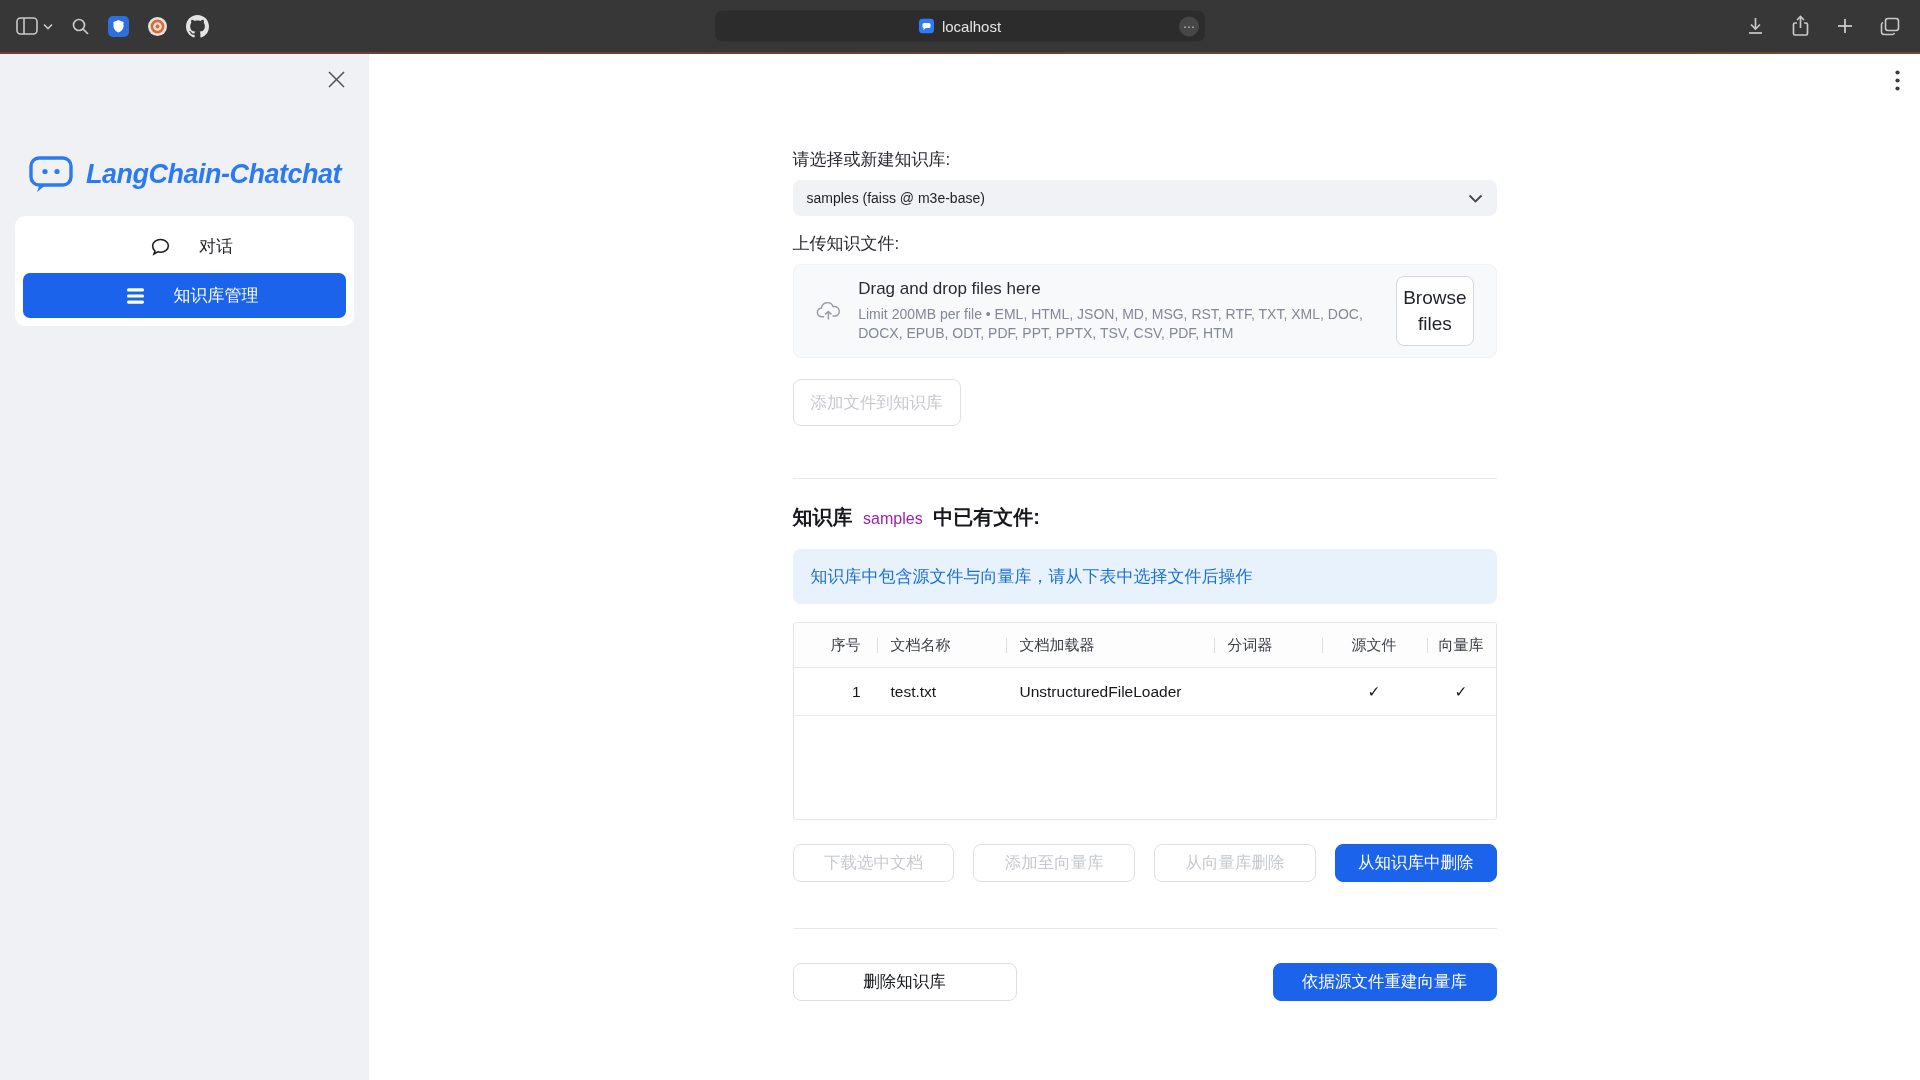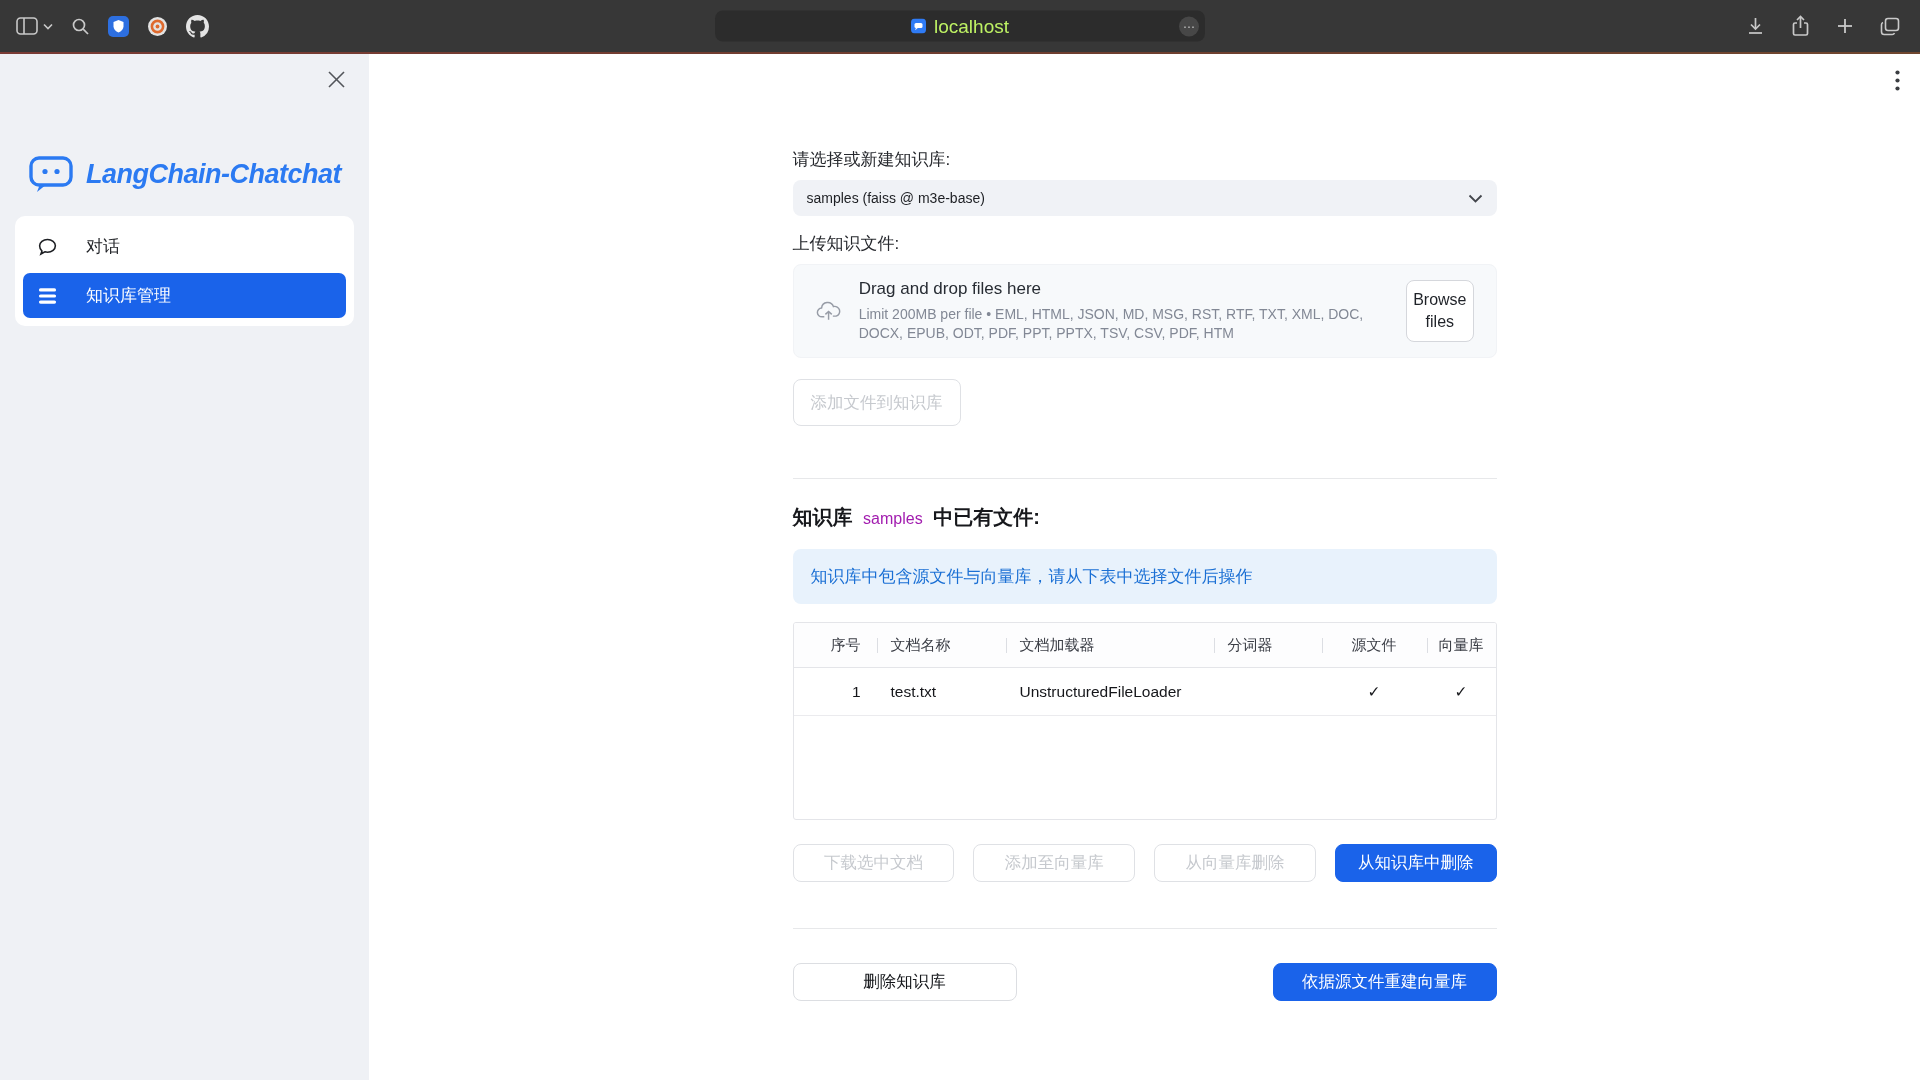--- a/index.html
+++ b/index.html
@@ -7,57 +7,57 @@
     font-family:"Liberation Sans", sans-serif; }
 
   
   .toolbar { height:52px; background:#373737; display:flex; align-items:center; position:relative; }
   .tb-left { display:flex; align-items:center; gap:18px; padding-left:16px; }
   .tb-icon { display:flex; align-items:center; gap:5px; cursor:default; }
   .tb-right { margin-left:auto; display:flex; align-items:center; gap:26px; padding-right:20px; }
   .addressbar { position:absolute; left:50%; top:50%; transform:translate(-50%,-50%);
     width:490px; height:31px; background:#2c2c2c; border-radius:8px;
     display:flex; align-items:center; justify-content:center; gap:8px; }
-  .addressbar .url { color:#bef264; font-size:19px; }
+  .addressbar .url { color:#e5e5e5; font-size:15px; }
   .pill-ext { position:absolute; right:6px; top:50%; transform:translateY(-50%);
     width:20px; height:20px; border-radius:50%; background:#474747; color:#c4c4c4;
     font-size:12px; display:flex; align-items:center; justify-content:center; }
   .decoration { height:2px; background:linear-gradient(90deg,#7a3b35,#6e3e2f 55%,#70472f); }
 
   
   .app { display:flex; height:1026px; }
   .sidebar { width:369px; background:#eff1f5; position:relative; flex-shrink:0; }
   .close-x { position:absolute; top:14px; right:22px; width:22px; height:22px; cursor:pointer;
     display:flex; align-items:center; justify-content:center; }
   .logo { display:flex; align-items:center; gap:12px; padding:100px 0 0 28px; }
   .logo-text { font-size:27px; font-weight:700; font-style:italic; color:#2b7af2; letter-spacing:-0.5px; }
   .navcard { background:#fff; border-radius:10px; margin:22px 15px 0 15px; padding:8px; }
   .nav-item { display:flex; align-items:center; gap:28px; height:45px; padding-left:14px;
-    border-radius:7px; font-size:17px; color:#1d1f23; cursor:pointer; }
+    border-radius:7px; font-size:17px; color:#1d1f23; cursor:pointer;justify-content:center; }
   .nav-item + .nav-item { margin-top:4px; }
   .nav-item.active { background:#1a63ea; color:#fff; }
 
   .main { flex:1; position:relative; background:#fff; }
   .kebab { position:absolute; top:16px; right:20px; cursor:pointer; }
   .content { width:704px; margin:0 auto; padding-top:96px; }
 
   .field-label { font-size:17px; color:#26282d; line-height:20px; }
   .selectbox { margin-top:10px; height:36px; background:#f0f2f6; border-radius:8px;
     display:flex; align-items:center; padding:0 14px; cursor:pointer; }
   .selectbox .val { font-size:14px; color:#1d1f23; }
   .selectbox svg { margin-left:auto; }
 
   .upload-label { margin-top:18px; }
   .dropzone { margin-top:10px; height:94px; background:#f7f9fb; border-radius:8px;
     display:flex; align-items:center; padding:0 22px; gap:18px; border:1px solid #f1f3f6; }
   .dz-text { max-width:536px; }
   .dz-title { font-size:17px; color:#272c33; }
   .dz-limit { margin-top:6px; font-size:14px; line-height:1.35; color:#828895; }
   .browse-btn { margin-left:auto; width:92px; padding:8px 6px; background:#fff;
-    border:1px solid #d5d7dc; border-radius:8px; font-size:16px; color:#1f2228;
+    border:1px solid #d5d7dc; border-radius:8px; font-size:19px; color:#1f2228;
     text-align:center; line-height:1.35; cursor:pointer; }
 
   button { font-family:inherit; }
   .btn { border-radius:8px; font-size:16.5px; cursor:pointer; background:#fff;
     border:1px solid #dcdee2; color:#14161a; }
   .btn.disabled { color:#c6c9ce; border-color:#dfe1e5; cursor:default; }
   .btn.primary { background:#1a63ea; border:1px solid #1a63ea; color:#fff; }
   .add-btn { margin-top:21px; height:47px; padding:0 17px; }
 
   .divider { margin-top:52px; border-top:1px solid #e7e8ea; }

